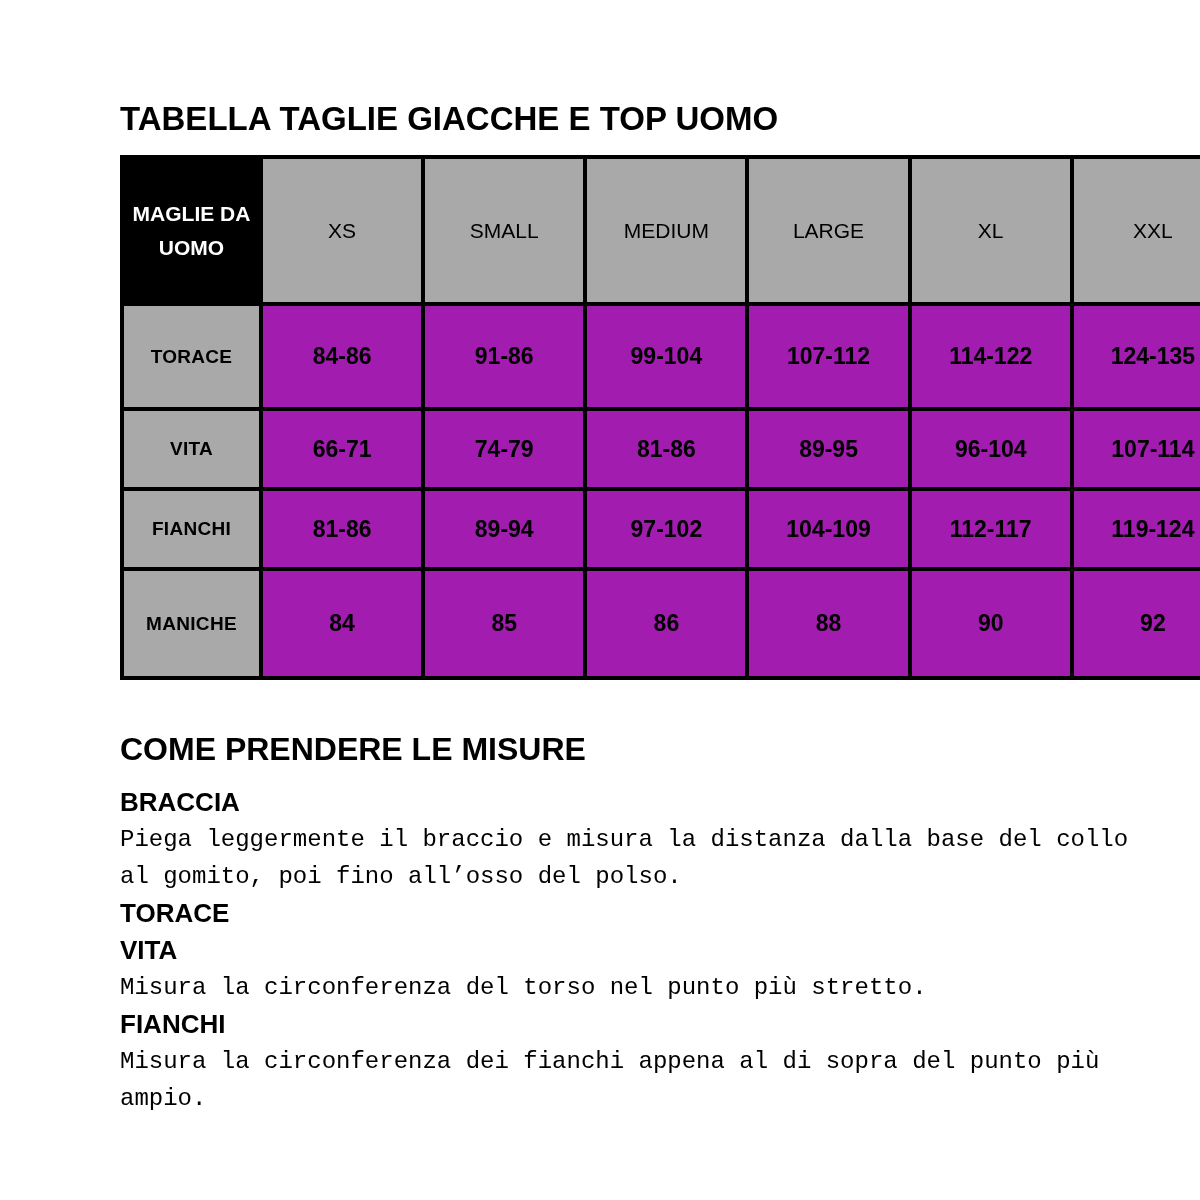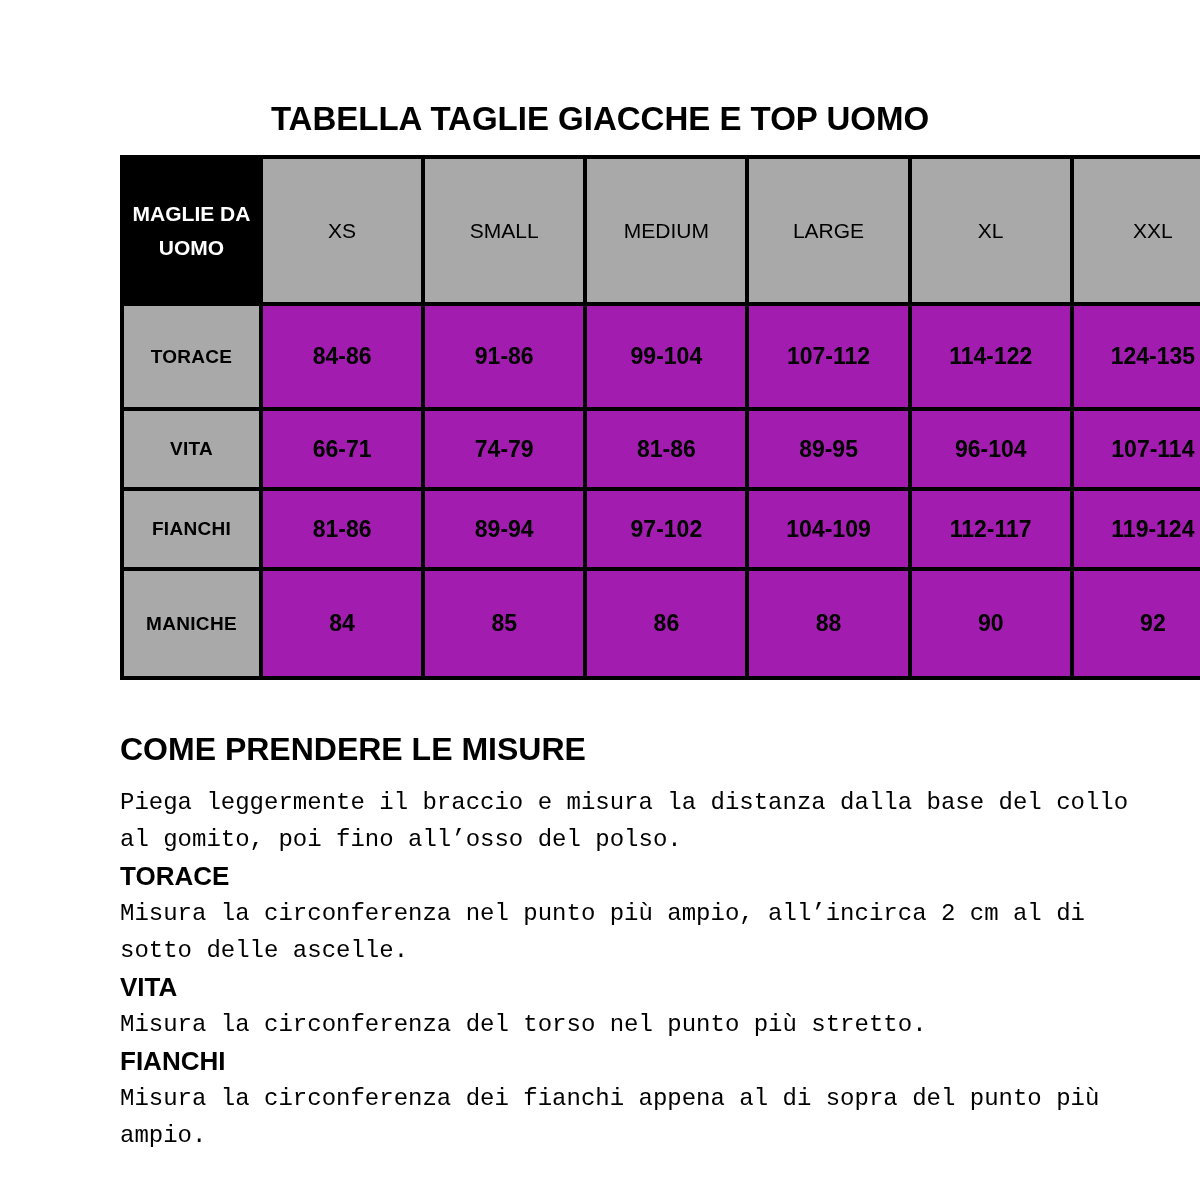--- a/index.html
+++ b/index.html
@@ -18,21 +18,20 @@
     height: 1200px;
     padding: 100px 120px 0 120px;
     overflow: hidden;
   }
   .page-title {
     font-size: 33px;
     font-weight: bold;
     line-height: 38px;
     margin: 0 0 17px 0;
     white-space: nowrap;
-    text-align: center;
   }
   table.size-table {
     border-collapse: collapse;
     table-layout: fixed;
     width: 1116px;
     border: 1px solid #4d7c0f;
   }
   table.size-table th,
   table.size-table td {
     border: 4px solid #000;
@@ -161,25 +160,25 @@
         <td class="value-cell">90</td>
         <td class="value-cell">92</td>
       </tr>
     </tbody>
   </table>
 
   <h2 class="measure-heading">COME PRENDERE LE MISURE</h2>
 
   <div class="sections">
     <div>
+      <div class="sec-title">BRACCIA</div>
       <p class="sec-text">Piega leggermente il braccio e misura la distanza dalla base del collo al gomito, poi fino all’osso del polso.</p>
     </div>
     <div>
       <div class="sec-title">TORACE</div>
-      <p class="sec-text">Misura la circonferenza nel punto più ampio, all’incirca 2 cm al di sotto delle ascelle.</p>
     </div>
     <div>
       <div class="sec-title">VITA</div>
       <p class="sec-text">Misura la circonferenza del torso nel punto più stretto.</p>
     </div>
     <div>
       <div class="sec-title">FIANCHI</div>
       <p class="sec-text">Misura la circonferenza dei fianchi appena al di sopra del punto più ampio.</p>
     </div>
   </div>

